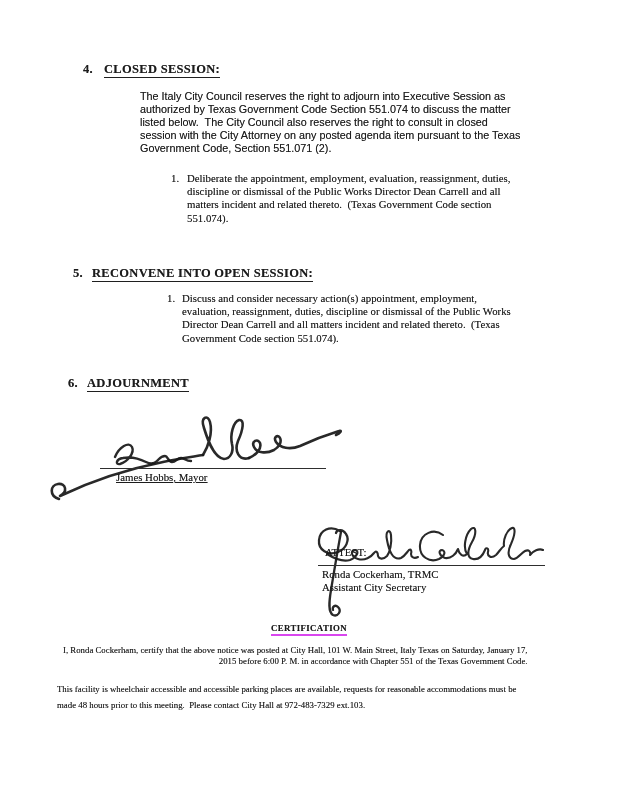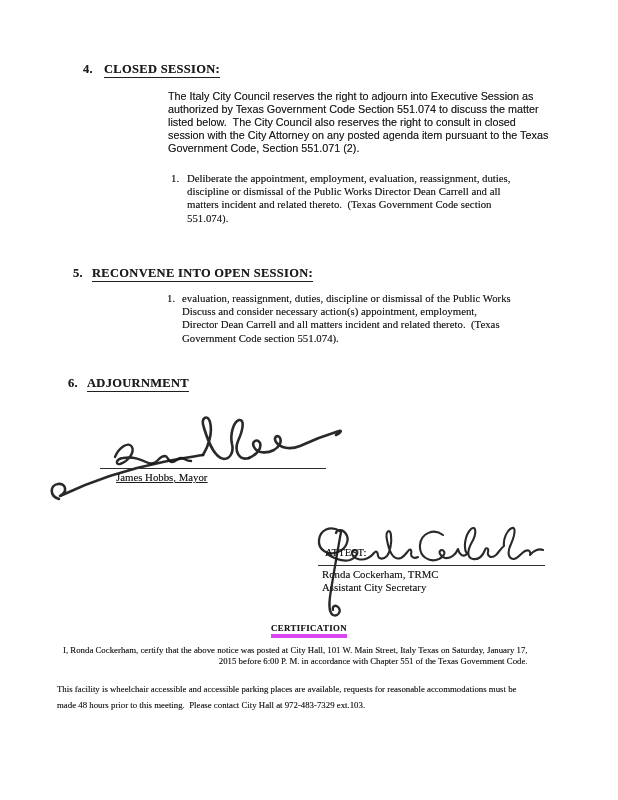--- a/index.html
+++ b/index.html
@@ -49,21 +49,21 @@
     background:#2e2e2e;
   }
   .cert-heading{
     position:absolute;
     left:0;width:618px;
     text-align:center;
     font:bold 8.8px/11px "Liberation Serif", serif;
     letter-spacing:.4px;
   }
   .cert-heading span{
-    border-bottom:4px solid #d946ef;
+    border-bottom:2px solid #d946ef;
     padding-bottom:1px;
   }
   .fine{
     position:absolute;
     font:8.8px/11px "Liberation Serif", serif;
     text-align:right;
   }
   .fine2{
     position:absolute;
     font:8.8px/15.5px "Liberation Serif", serif;
@@ -78,43 +78,43 @@
   }
 </style>
 </head>
 <body>
 
 <div id="page">
 
   <div class="h-num" style="left:83px;top:62px;">4.</div>
   <div class="h-title" style="left:104px;top:62px;">CLOSED SESSION:</div>
 
-  <div class="body-sans" style="left:140px;top:90px;margin-left:28px;">
+  <div class="body-sans" style="left:140px;top:90px;">
     <div class="line">The Italy City Council reserves the right to adjourn into Executive Session as</div>
     <div class="line">authorized by Texas Government Code Section 551.074 to discuss the matter</div>
     <div class="line">listed below.  The City Council also reserves the right to consult in closed</div>
     <div class="line">session with the City Attorney on any posted agenda item pursuant to the Texas</div>
     <div class="line">Government Code, Section 551.071 (2).</div>
   </div>
 
   <div class="num-serif" style="left:171px;top:172px;">1.</div>
   <div class="body-serif" style="left:187px;top:172px;">
     <div class="line">Deliberate the appointment, employment, evaluation, reassignment, duties,</div>
     <div class="line">discipline or dismissal of the Public Works Director Dean Carrell and all</div>
     <div class="line">matters incident and related thereto.  (Texas Government Code section</div>
     <div class="line">551.074).</div>
   </div>
 
   <div class="h-num" style="left:73px;top:266px;">5.</div>
   <div class="h-title" style="left:92px;top:266px;text-align:right;">RECONVENE INTO OPEN SESSION:</div>
 
   <div class="num-serif" style="left:167px;top:292px;">1.</div>
   <div class="body-serif" style="left:182px;top:292px;">
+    <div class="line">Discuss and consider necessary action(s) appointment, employment,</div>
     <div class="line">evaluation, reassignment, duties, discipline or dismissal of the Public Works</div>
-    <div class="line">Discuss and consider necessary action(s) appointment, employment,</div>
     <div class="line">Director Dean Carrell and all matters incident and related thereto.  (Texas</div>
     <div class="line">Government Code section 551.074).</div>
   </div>
 
   <div class="h-num" style="left:68px;top:376px;">6.</div>
   <div class="h-title" style="left:87px;top:376px;">ADJOURNMENT</div>
 
   <svg class="sig" style="left:45px;top:413px;" width="300" height="95" viewBox="0 0 300 95">
     <path stroke-width="2.6" d="M14,86 C4,83 5,72 13,71 C21,70 23,79 15,83 C40,71 78,57 118,49 C132,46 146,44 158,42"></path>
     <path stroke-width="2.4" d="M70,44 C74,34 84,28 87,34 C90,40 82,49 75,51 C70,52 71,46 78,45 C88,43 95,46 101,49 C105,51 109,51 112,48 C115,45 116,43 120,43 C123,43 123,49 127,49 C131,49 132,45 136,45 C139,45 141,48 146,48"></path>

